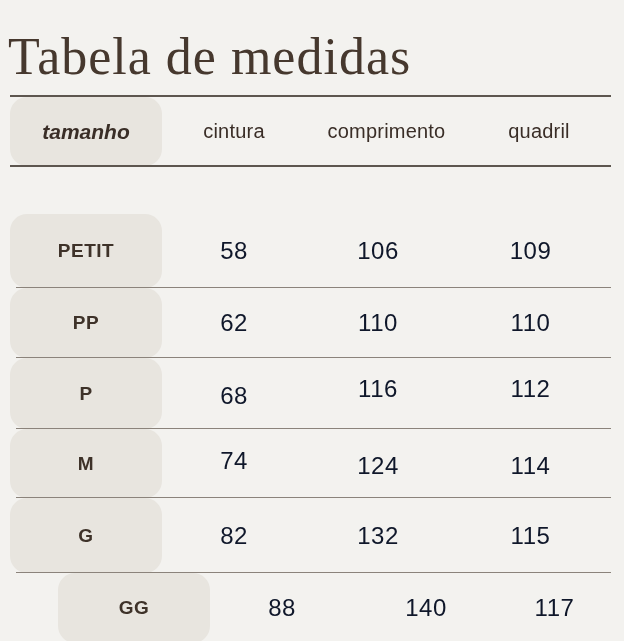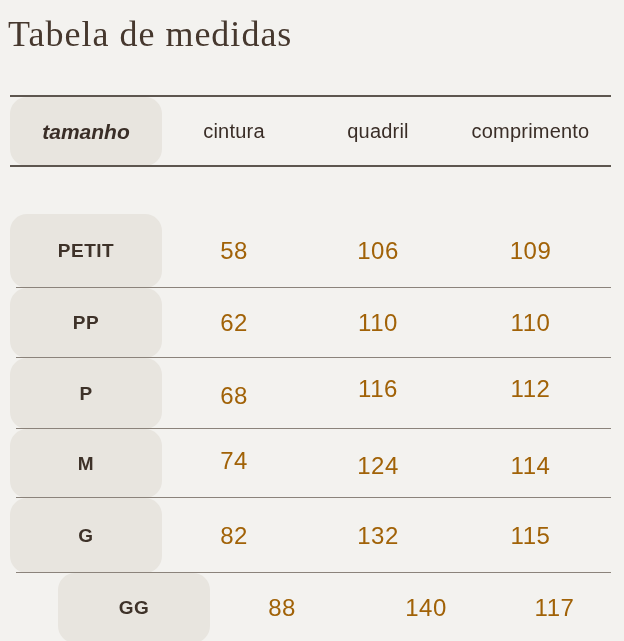--- a/index.html
+++ b/index.html
@@ -9,25 +9,25 @@
     -webkit-font-smoothing: antialiased;
   }
   .page {
     position: relative;
     width: 624px; height: 641px;
     background: #f3f2ef;
     overflow: hidden;
   }
   .title {
     position: absolute;
-    left: 8px; top: 12px;
+    left: 8px; top: 24px;
     margin: 0;
     font-family: "Liberation Serif", "DejaVu Serif", serif;
     font-weight: 400;
-    font-size: 36px;
+    font-size: 52px;
     letter-spacing: 1px;
     color: #46382e;
     line-height: 1.25;
   }
   .tbl {
     position: absolute;
     left: 10px; top: 95px;
     width: 601px;
     border-top: 2px solid #5d564f;
     border-bottom: 2px solid #918b84;
@@ -69,39 +69,39 @@
   .hdr-col {
     font-weight: 400; font-size: 20px;
     color: #3a2e27; letter-spacing: 0.2px;
   }
   .size-label {
     font-weight: 700; font-size: 19px;
     color: #3e3229; letter-spacing: 0.5px;
   }
   .val {
     font-size: 24px; font-weight: 400;
-    color: #a16207; letter-spacing: 0.5px;
+    color: #0f172a; letter-spacing: 0.5px;
   }
   
   .up5 { transform: translateY(-5px); }
   .up3 { transform: translateY(-3px); }
   .dn2 { transform: translateY(2px); }
 </style>
 </head>
 <body>
 
 <div class="page">
   <h1 class="title">Tabela de medidas</h1>
 
   <div class="tbl">
     <div class="row header">
       <div class="cell c1 hdr-size">tamanho</div>
       <div class="cell c2 hdr-col">cintura</div>
+      <div class="cell c4 hdr-col">comprimento</div>
       <div class="cell c3 hdr-col">quadril</div>
-      <div class="cell c4 hdr-col">comprimento</div>
     </div>
 
     <div class="row data">
       <div class="cell c1 size-label">PETIT</div>
       <div class="cell c2 val">58</div>
       <div class="cell c3 val">106</div>
       <div class="cell c4 val">109</div>
     </div>
 
     <div class="row data">

